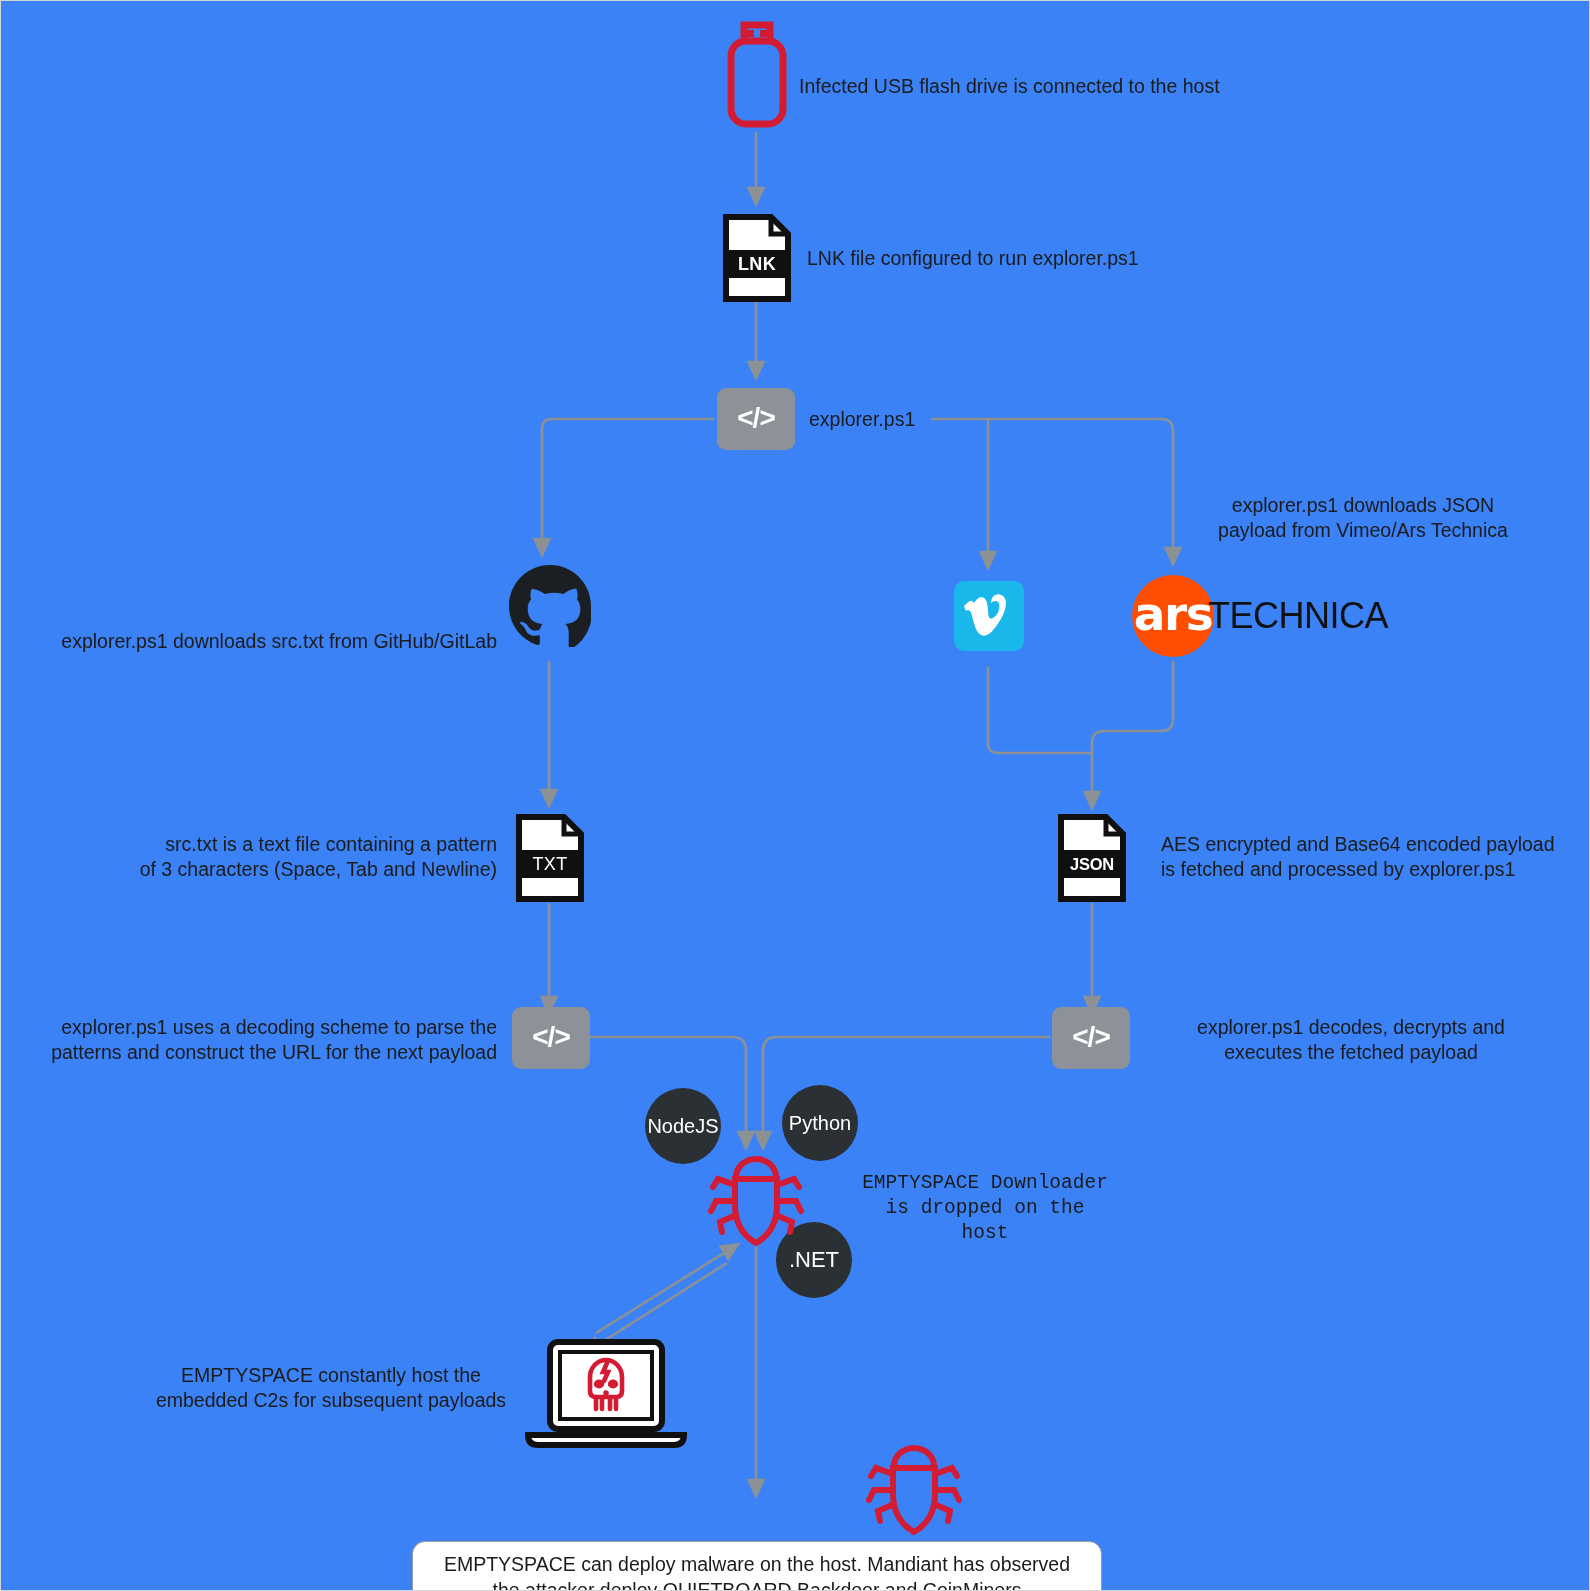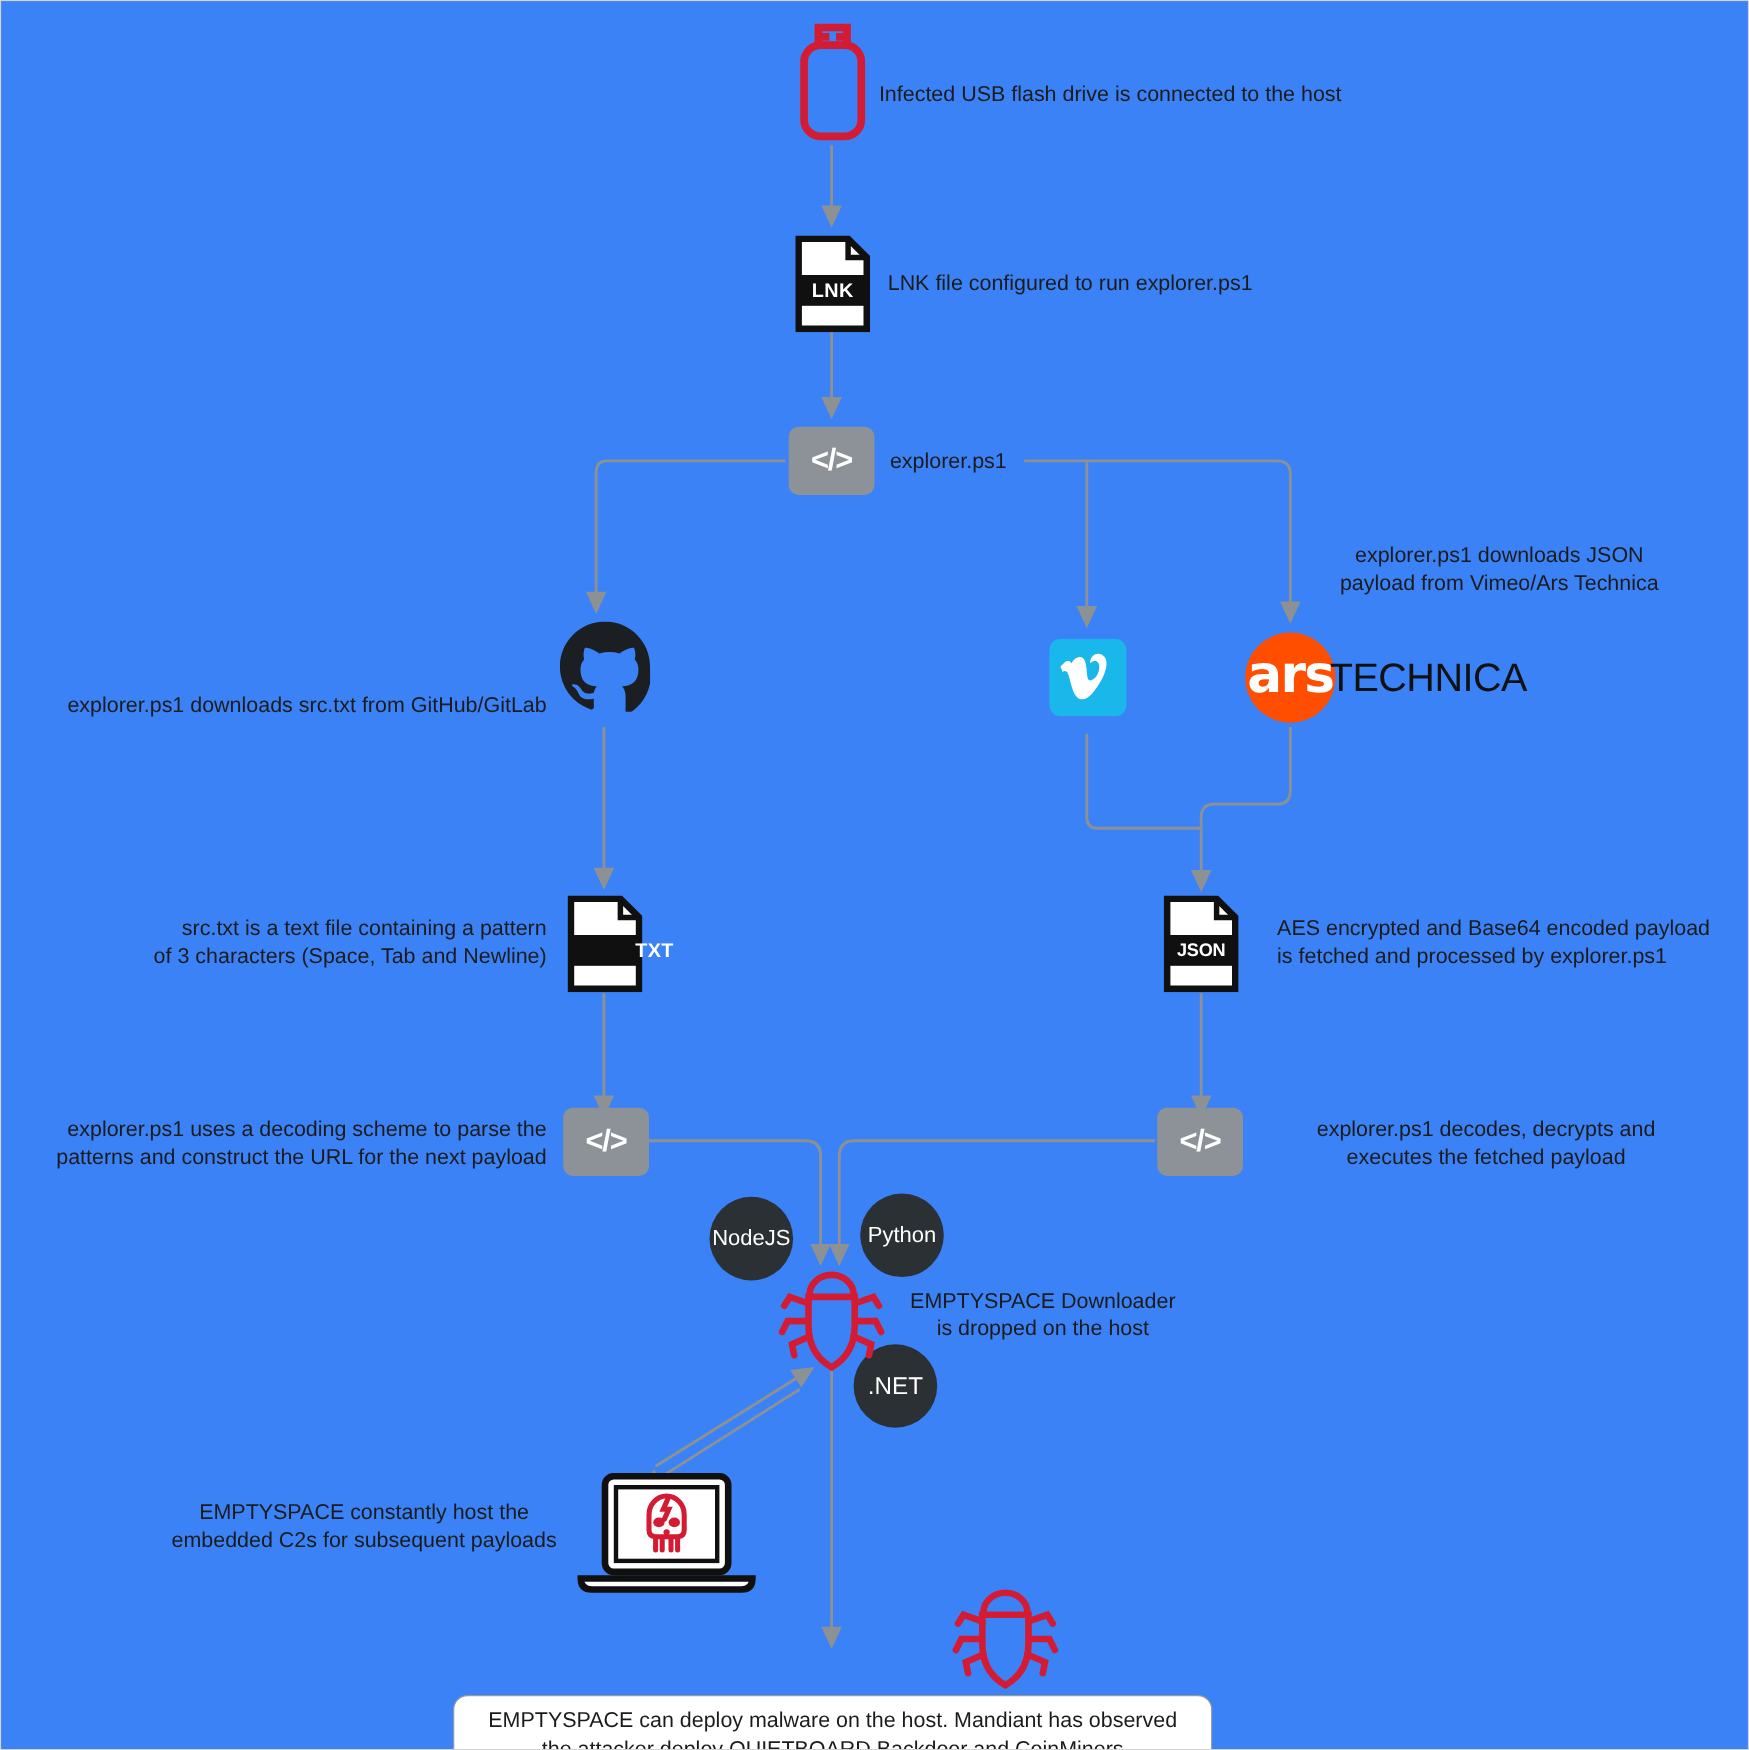--- a/index.html
+++ b/index.html
@@ -178,21 +178,21 @@
 payload from Vimeo/Ars Technica</div>
 
   <div class="docicon" style="left:515px;top:813px;width:68px;height:88px;">
     <svg width="68" height="88" viewBox="0 0 68 88" xmlns="http://www.w3.org/2000/svg">
       <path d="M3,3 L48,3 L65,20 L65,85 L3,85 Z" fill="#fff" stroke="#101010" stroke-width="6"></path>
       <path d="M48,4 L48,20 L64,20" fill="none" stroke="#101010" stroke-width="5"></path>
       <rect x="3" y="36" width="62" height="28" fill="#101010"></rect>
     </svg>
     <div style="position:absolute;left:0;top:36px;width:68px;height:28px;display:flex;
                 align-items:center;justify-content:center;color:#fff;font-size:18px;
-                font-weight:bold;letter-spacing:0.3px;padding-left:45px;">TXT</div>
+                font-weight:normal;letter-spacing:0.3px;">TXT</div>
   </div>
   <div class="lbl r" style="left:60px;top:831px;width:436px;">src.txt is a text file containing a pattern
 of 3 characters (Space, Tab and Newline)</div>
 
   <div class="docicon" style="left:1057px;top:813px;width:68px;height:88px;">
     <svg width="68" height="88" viewBox="0 0 68 88" xmlns="http://www.w3.org/2000/svg">
       <path d="M3,3 L48,3 L65,20 L65,85 L3,85 Z" fill="#fff" stroke="#101010" stroke-width="6"></path>
       <path d="M48,4 L48,20 L64,20" fill="none" stroke="#101010" stroke-width="5"></path>
       <rect x="3" y="36" width="62" height="28" fill="#101010"></rect>
     </svg>
@@ -236,21 +236,21 @@
         <path d="M32,36 L15,30 L10,38"></path>
         <path d="M31,52 L13,52 L8,62"></path>
         <path d="M33,66 L17,73 L19,83"></path>
 
         <path d="M74,36 L91,30 L96,38"></path>
         <path d="M75,52 L93,52 L98,62"></path>
         <path d="M73,66 L89,73 L87,83"></path>
       </g>
     </svg>
   </div>
-  <div class="lbl c" style="left:820px;top:1170px;width:254px;">EMPTYSPACE Downloader
+  <div class="lbl c" style="left:857px;top:1170px;width:254px;font-family:Liberation Mono, monospace;">EMPTYSPACE Downloader
 is dropped on the host</div>
 
   <div class="laptop" style="left:521px;top:1338px;width:168px;height:112px;">
     <svg width="168" height="112" viewBox="0 0 168 112" xmlns="http://www.w3.org/2000/svg">
       <rect x="28" y="3" width="112" height="87" rx="8" fill="#fff" stroke="#101010" stroke-width="6"></rect>
       <rect x="38" y="13" width="92" height="67" fill="#fff" stroke="#101010" stroke-width="4"></rect>
       <path d="M6,96 L162,96 Q162,106 152,106 L16,106 Q6,106 6,96 Z" fill="#fff" stroke="#101010" stroke-width="6"></path>
 
       <g fill="none" stroke="#d31c33" stroke-width="4.6" stroke-linecap="round">
         <path d="M68,38 A16,17 0 0 1 100,38 L100,52 Q100,58 94,58 L74,58 Q68,58 68,52 Z"></path>

